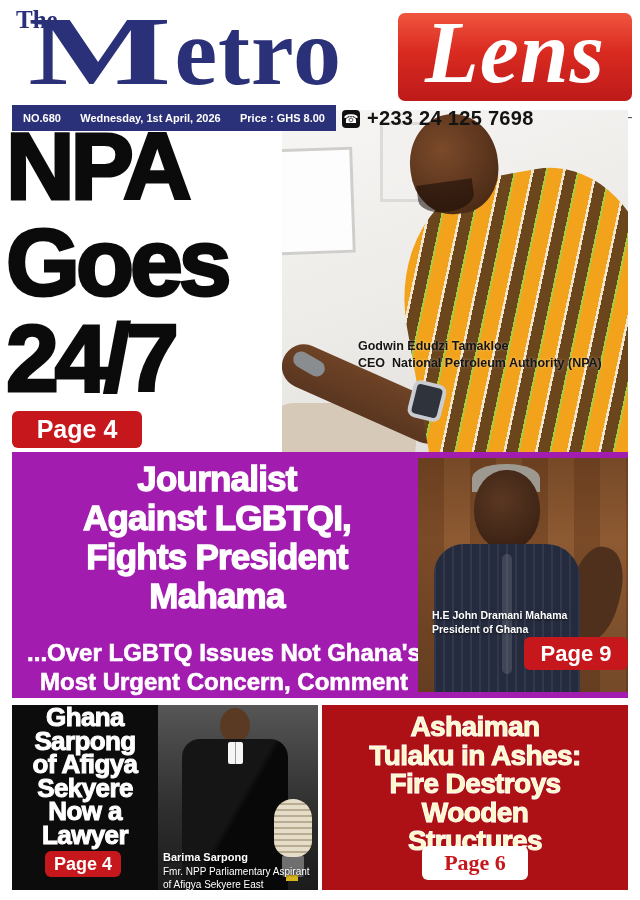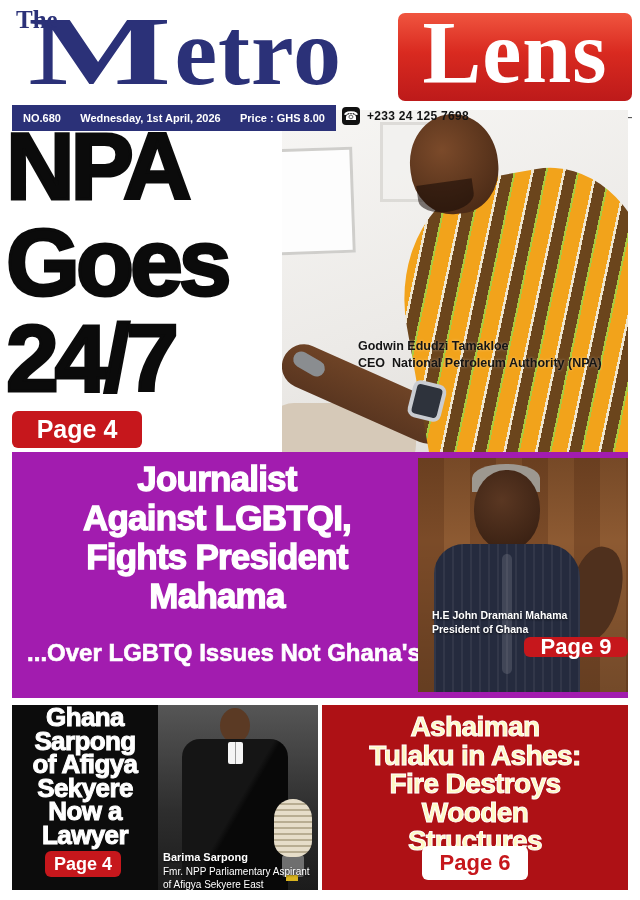--- a/index.html
+++ b/index.html
@@ -9,30 +9,30 @@
 
   
   .the{left:16px;top:6px;font-family:"Liberation Serif",serif;font-weight:700;
        font-size:25px;color:#2b3178;z-index:3;}
   .metro{left:28px;top:0px;font-family:"Liberation Serif",serif;font-weight:700;
          color:#2b3178;line-height:102px;z-index:2;white-space:nowrap;}
   .metro-m{display:inline-block;font-size:98px;transform:scaleX(1.55);transform-origin:left bottom;}
   .metro-rest{display:inline-block;font-size:96px;margin-left:54px;letter-spacing:1px;}
   .lens-block{left:398px;top:13px;width:234px;height:88px;border-radius:7px;
               background:linear-gradient(180deg,#f0553f 0%,#d92a20 45%,#bd1a1a 100%);
-              display:flex;align-items:center;justify-content:center;z-index:1;}
+              display:flex;align-items:center;justify-content:center;z-index:1;font-style:italic;}
   .lens{font-family:"Liberation Serif",serif;font-weight:700;font-size:88px;color:#ffffff;
         line-height:80px;margin-top:-8px;letter-spacing:1px;}
   .info-bar{left:12px;top:105px;width:324px;height:26px;background:#2b3178;color:#ffffff;
             display:flex;align-items:center;justify-content:space-between;padding:0 11px;
             box-sizing:border-box;font-size:11px;font-weight:700;z-index:3;}
   .phone-wrap{left:342px;top:107px;display:flex;align-items:center;gap:7px;z-index:3;}
   .phone-ic{width:18px;height:18px;background:#111111;border-radius:4px;color:#ffffff;
             font-size:12px;display:flex;align-items:center;justify-content:center;}
-  .phone-num{font-size:12px;font-weight:800;color:#131313;letter-spacing:.3px;}
+  .phone-num{font-size:20px;font-weight:800;color:#131313;letter-spacing:.3px;}
   .tagline{right:8px;top:112px;display:flex;align-items:center;font-size:10px;font-weight:700;
            letter-spacing:3.5px;color:#3a3a3a;z-index:0;}
   .tag-gap{display:inline-block;width:95px;}
   .tag-dash{margin-left:6px;color:#555555;letter-spacing:0;}
 
   
   .photo-top{left:282px;top:110px;width:346px;height:345px;overflow:hidden;z-index:1;
              background:linear-gradient(160deg,#f7f6f4 0%,#eceae7 55%,#dddad6 100%);}
   .frame1{left:-8px;top:38px;width:74px;height:100px;background:#fdfdfd;
           border:3px solid #cfcecb;transform:rotate(-2deg);}
@@ -78,21 +78,21 @@
           background:radial-gradient(circle at 42% 38%,#5a3722 0%,#3a2113 80%);}
   .torso-m{left:16px;top:86px;width:146px;height:148px;border-radius:30px 34px 0 0;
            background:#252b3e;}
   .pinstripe{left:0;top:0;width:100%;height:100%;border-radius:inherit;
              background:repeating-linear-gradient(90deg,rgba(255,255,255,.06) 0 2px,rgba(0,0,0,0) 2px 9px);}
   .placket{left:84px;top:96px;width:10px;height:120px;border-radius:5px;background:rgba(255,255,255,.13);}
   .hand-m{left:152px;top:88px;width:50px;height:96px;border-radius:46%;
           background:#4f301d;transform:rotate(14deg);}
   .cap-mid{left:14px;top:150px;z-index:3;color:#ffffff;font-weight:800;font-size:10.5px;
            line-height:14px;text-shadow:0 1px 2px rgba(0,0,0,.65);}
-  .badge-mid{right:0;top:179px;width:104px;height:20px;background:#c6171c;font-size:22px;z-index:4;}
+  .badge-mid{right:0;top:179px;width:104px;height:33px;background:#c6171c;font-size:22px;z-index:4;}
 
   
   .panel-bl{left:12px;top:705px;width:306px;height:185px;background:#0c0c0c;overflow:hidden;z-index:2;}
   .bl-headline{left:0;top:1px;width:146px;text-align:center;color:#ffffff;font-size:26px;
                font-weight:900;line-height:23.5px;letter-spacing:-.6px;-webkit-text-stroke:1px #ffffff;}
   .badge-bl{left:33px;top:146px;width:76px;height:26px;background:#c6171c;font-size:18px;z-index:4;}
   .photo-bl{left:146px;top:0;width:160px;height:234px;overflow:hidden;
             background:linear-gradient(180deg,#565656 0%,#2e2e2e 45%,#101010 100%);}
   .head-b{left:62px;top:3px;width:30px;height:35px;border-radius:50%;background:#5b3a24;}
   .suit{left:24px;top:34px;width:106px;height:151px;border-radius:18px 18px 0 0;
@@ -106,21 +106,21 @@
   .desk-strip{left:0;bottom:0;width:100%;height:10px;background:#1b1b1b;}
   .cap-bl{left:5px;top:146px;z-index:3;color:#ffffff;line-height:13.5px;font-size:10px;
           text-shadow:0 1px 2px rgba(0,0,0,.8);}
   .cap-bl .b1{font-weight:800;font-size:11px;}
 
   
   .panel-br{left:322px;top:705px;width:306px;height:185px;background:#ae1115;overflow:hidden;z-index:2;}
   .br-headline{left:0;top:8px;width:100%;text-align:center;color:#fef9c3;font-size:28px;
                font-weight:900;line-height:28.6px;letter-spacing:-.6px;-webkit-text-stroke:1px #ffffff;}
   .badge-br{left:50%;transform:translateX(-50%);top:141px;width:106px;height:34px;
-            background:#ffffff;color:#c6171c;font-size:22px;}
+            background:#ffffff;color:#c6171c;font-size:22px;font-family:Liberation Serif, serif;}
 </style>
 </head>
 <body>
 
 <div class="page">
 
   <div class="abs the">The</div>
   <div class="abs metro"><span class="metro-m">M</span><span class="metro-rest">etro</span></div>
   <div class="abs lens-block">
     <span class="lens">Lens</span>
@@ -167,20 +167,21 @@
 
   <div class="abs panel-mid">
     <div class="abs mid-headline">
       <div>Journalist</div>
       <div>Against LGBTQI,</div>
       <div>Fights President</div>
       <div>Mahama</div>
     </div>
     <div class="abs mid-sub">
       <div>...Over LGBTQ Issues Not Ghana's</div>
+      <div>Most Urgent Concern, Comment</div>
     </div>
     <div class="abs photo-mid">
       <div class="abs wood-shade"></div>
       <div class="abs hair-m"></div>
       <div class="abs head-m"></div>
       <div class="abs hand-m"></div>
       <div class="abs torso-m">
         <div class="abs pinstripe"></div>
       </div>
       <div class="abs placket"></div>

